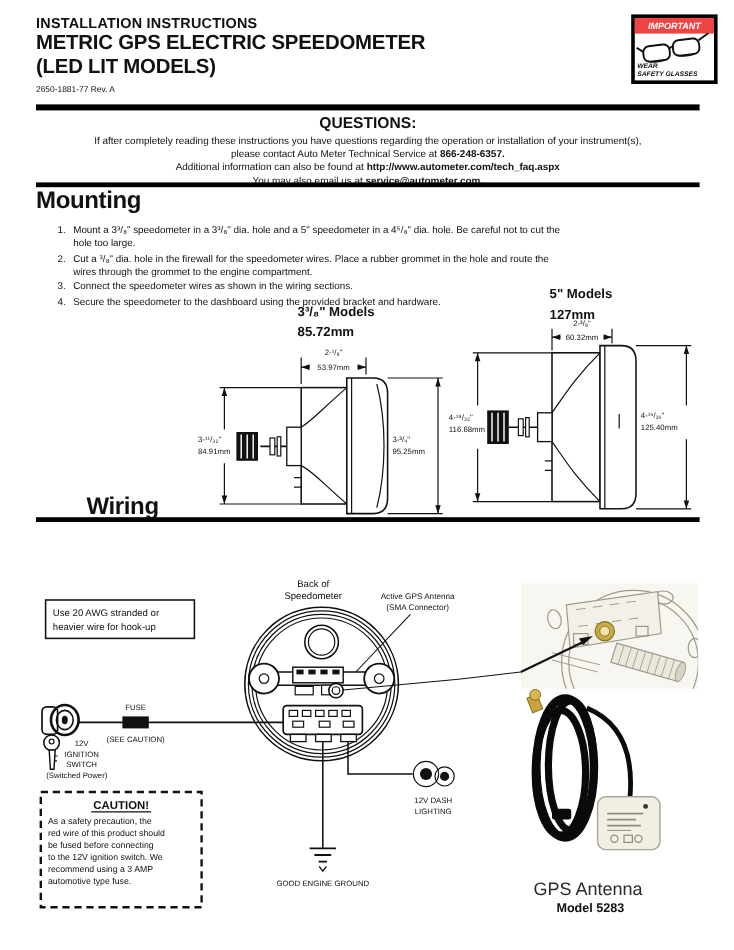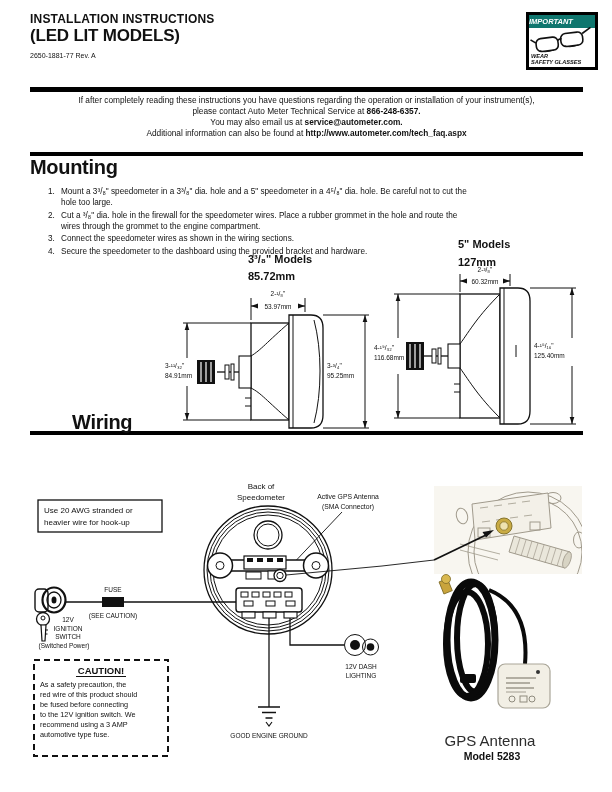--- a/index.html
+++ b/index.html
@@ -7,22 +7,22 @@
         font-family:"Liberation Sans","DejaVu Sans",sans-serif;color:#111;}
   .rule{position:absolute;left:30px;width:553px;background:#000;}
   
   .hdr{position:absolute;left:30px;top:12px;width:480px;}
   .eyebrow{font-size:12px;font-weight:bold;letter-spacing:.2px;}
   .title{font-size:17px;font-weight:bold;line-height:20px;letter-spacing:-.2px;}
   .partnum{font-size:7px;margin-top:6px;}
   
   .badge{position:absolute;left:526px;top:12px;width:72px;height:58px;border:3px solid #000;
          box-sizing:border-box;background:#fff;}
-  .badge-title{background:#0f766e;color:#fff;font-weight:bold;font-style:italic;font-size:7.5px;
-               text-align:left;padding:1.5px 0 2px 0;}
+  .badge-title{background:#ef4444;color:#fff;font-weight:bold;font-style:italic;font-size:7.5px;
+               text-align:center;padding:1.5px 0 2px 0;}
   .badge-glasses{position:absolute;left:0px;top:12px;}
   .badge-caption{position:absolute;left:2px;bottom:2px;font-style:italic;font-weight:bold;
                  font-size:5.6px;line-height:6.2px;}
   
   .questions{position:absolute;left:30px;top:95px;width:553px;text-align:center;}
   .q-head{font-size:13px;font-weight:bold;margin-bottom:2px;}
   .q-line{font-size:8.3px;line-height:11px;}
   .b{font-weight:bold;}
   
   .section-heading{position:absolute;left:30px;font-size:20px;font-weight:bold;letter-spacing:-.3px;}
@@ -48,20 +48,21 @@
   .wfill{fill:#fff;stroke:#111;}
   .gray{stroke:#a09a8c;fill:none;stroke-width:1;}
 </style>
 </head>
 <body>
 
 <div class="page">
 
   <div class="hdr">
     <div class="eyebrow">INSTALLATION INSTRUCTIONS</div>
+    <div class="title">METRIC GPS ELECTRIC SPEEDOMETER</div>
     <div class="title">(LED LIT MODELS)</div>
     <div class="partnum">2650-1881-77 Rev. A</div>
   </div>
 
   <div class="badge">
     <div class="badge-title">IMPORTANT</div>
     <svg class="badge-glasses" width="66" height="30" viewBox="0 0 66 30">
       <g transform="rotate(-7 33 15)" fill="none" stroke="#111" stroke-width="1.6">
         <rect x="7" y="9" width="22" height="13" rx="5"></rect>
         <rect x="32" y="7" width="22" height="13" rx="5"></rect>
@@ -74,24 +75,25 @@
     </svg>
     <div class="badge-caption">
       <span>WEAR</span><br>
       <span>SAFETY GLASSES</span>
     </div>
   </div>
 
   <div class="rule" style="top:87px;height:5px;"></div>
 
   <div class="questions">
+    <div class="q-head">QUESTIONS:</div>
     <div class="q-line">If after completely reading these instructions you have questions regarding the operation or installation of your instrument(s),</div>
     <div class="q-line"><span>please contact Auto Meter Technical Service at </span><span class="b">866-248-6357.</span></div>
+    <div class="q-line"><span>Additional information can also be found at </span><span class="b">http://www.autometer.com/tech_faq.aspx</span></div>
     <div class="q-line"><span>You may also email us at </span><span class="b">service@autometer.com.</span></div>
-    <div class="q-line"><span>Additional information can also be found at </span><span class="b">http://www.autometer.com/tech_faq.aspx</span></div>
   </div>
 
   <div class="rule" style="top:152px;height:4px;"></div>
 
   <div class="section-heading" style="top:156px;">Mounting</div>
   <div class="steps">
     <ol>
       <li><span>Mount a 3³/₈" speedometer in a  3³/₈" dia. hole and a 5" speedometer in a 4⁵/₈" dia. hole.  Be careful not to cut the hole too large.</span></li>
       <li><span>Cut a ³/₈" dia. hole in the firewall for the speedometer wires.  Place a rubber grommet in the hole and route the wires through the grommet to the engine compartment.</span></li>
       <li><span>Connect the speedometer wires as shown in the wiring sections.</span></li>

